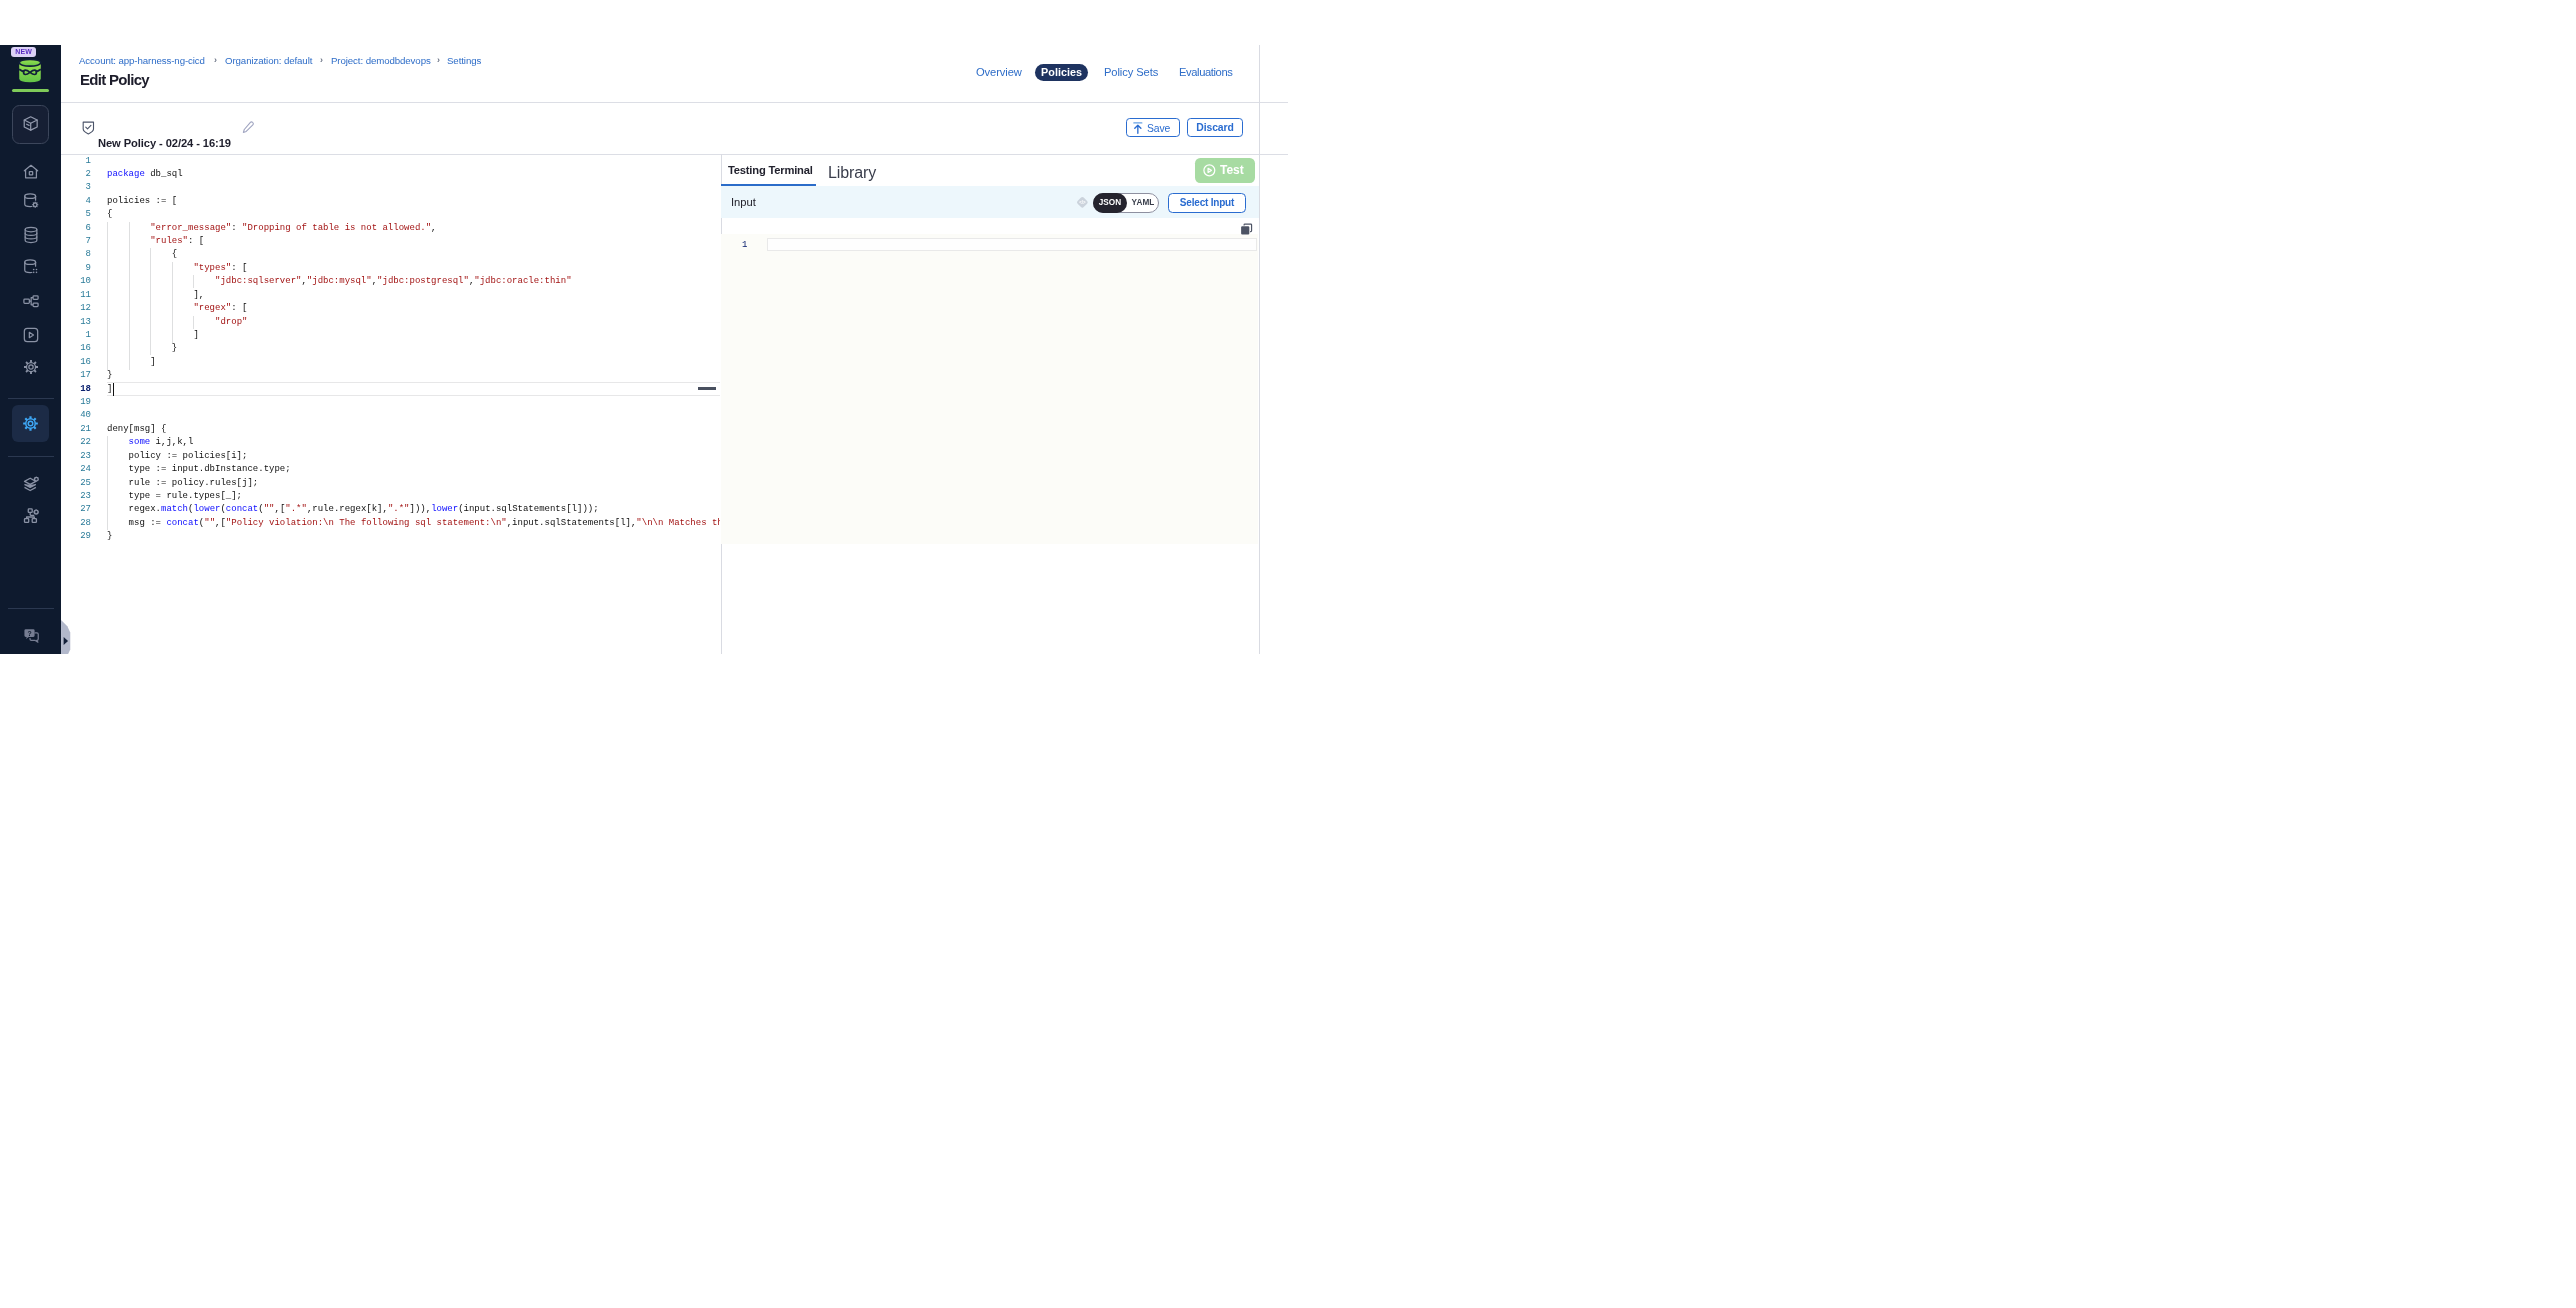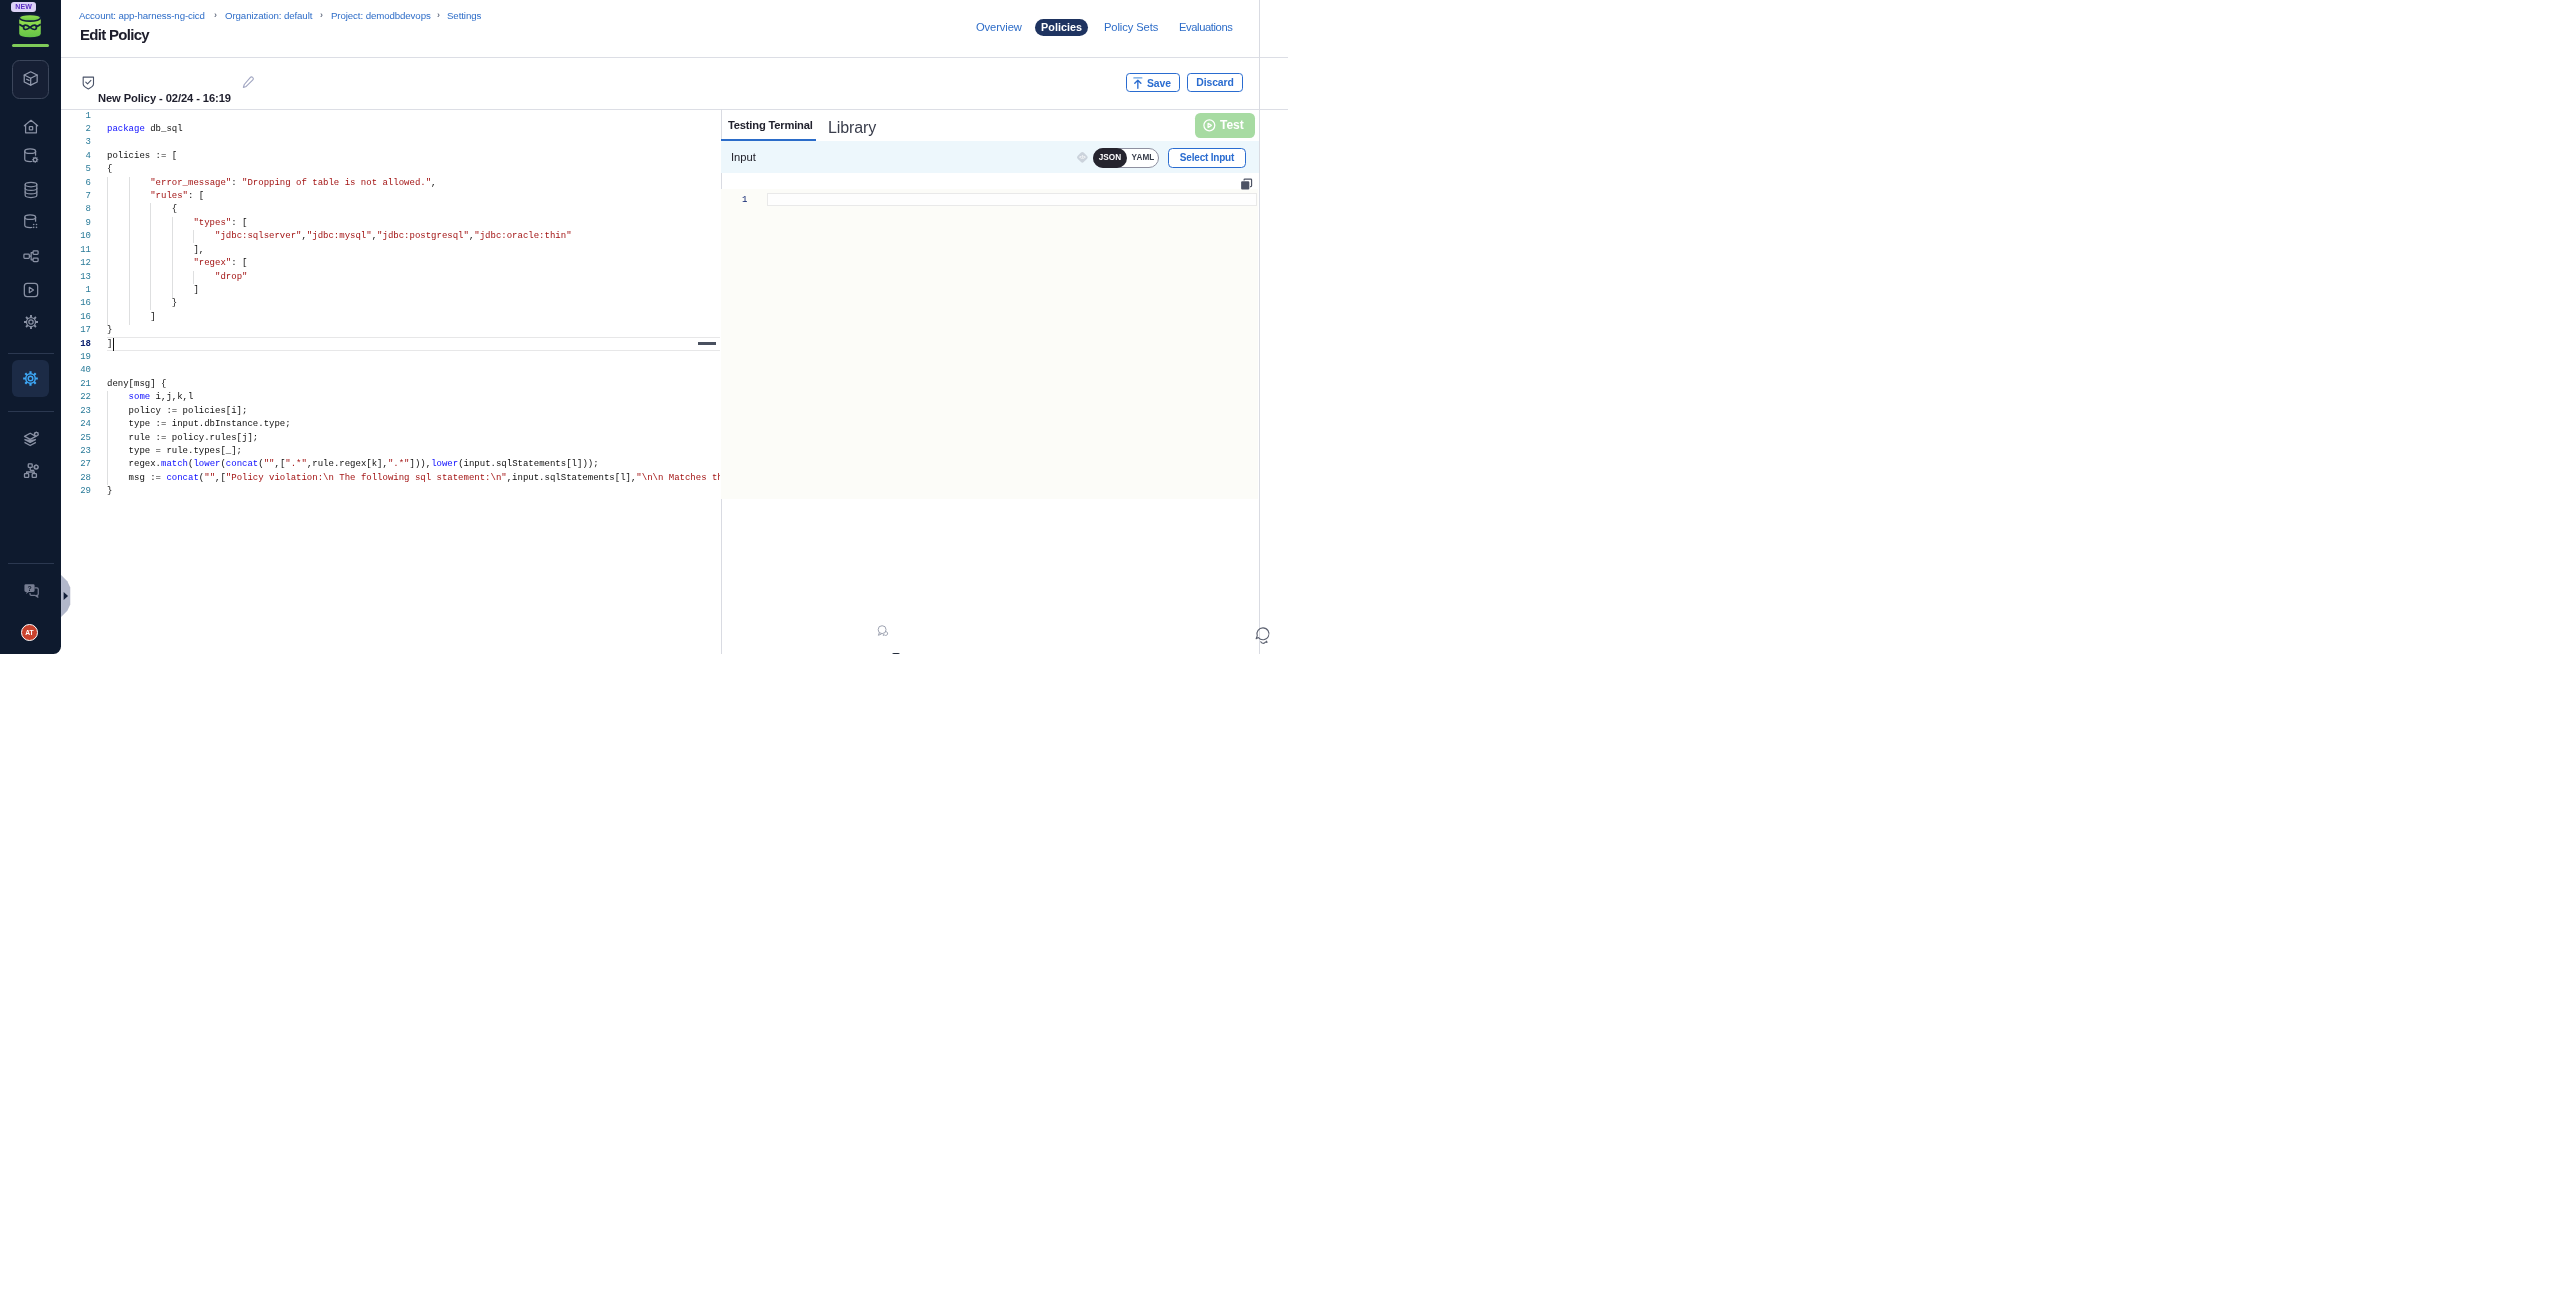--- a/index.html
+++ b/index.html
@@ -1,19 +1,19 @@
 <!DOCTYPE html>
 <html style="font-size:12px"><head>
 <meta charset="utf-8">
 <style>
   * { margin:0; padding:0; box-sizing:border-box; }
   html,body { width:1288px; height:654px; overflow:hidden; background:#fff;
     font-family:"Liberation Sans", sans-serif; }
   .abs { position:absolute; }
-  #page { position:relative; width:1288px; height:654px; }
+  #page { position:relative; width:1288px; height:654px;margin-top:45px; }
   
   #sidebar { position:absolute; left:0; top:0; width:61px; height:654px;
     background:#0e1a2e; border-radius:0 0 7.5px 0; }
   .sdiv { position:absolute; left:7.5px; width:46px; height:0.7px; background:#2b3850; }
   .icn { position:absolute; left:21px; }
   
   .crumb { position:absolute; top:9.7px; font-size:9.7px; color:#2e6dc8; letter-spacing:-0.1px; }
   .chev { color:#6d7587; font-size:9px; font-weight:700; }
   .navitem { position:absolute; top:21px; font-size:11.2px; color:#2e6dc8; letter-spacing:-0.1px;text-align:right; }
   
@@ -164,21 +164,21 @@
     <div class="abs" style="left:98px;top:92px;font-size:11.2px;font-weight:700;color:#1e1e2c;letter-spacing:-0.1px">New Policy - 02/24 - 16:19</div>
     <svg class="abs" style="left:242px;top:76px" width="12" height="12.7" viewBox="0 0 16 17" fill="none" stroke="#a0a5c1" stroke-width="1.5" stroke-linejoin="round" stroke-linecap="round">
       <path d="M11.2 1.8 a2 2 0 0 1 2.9 0 l0.4 0.4 a2 2 0 0 1 0 2.9 L5.6 14 1.8 15.2 3 11.4 Z"></path>
     </svg>
 
     <div class="abs" style="left:1126px;top:73px;width:54px;height:18.6px;border:1.2px solid #2a6cd0;border-radius:3.7px;background:#fff"></div>
     <svg class="abs" style="left:1133px;top:77px" width="9.7" height="12" viewBox="0 0 13 16" fill="none" stroke="#2a6cd0" stroke-width="1.8" stroke-linecap="round" stroke-linejoin="round">
       <path d="M1.2 1.2 H11.8" stroke="#66a1e3"></path>
       <path d="M6.5 15 V4.6 M2.4 8.4 6.5 4.3 10.6 8.4"></path>
     </svg>
-    <div class="abs" style="left:1147px;top:78px;font-size:10.4px;font-weight:700;color:#2a6cd0;letter-spacing:-0.1px">Save</div>
+    <div class="abs" style="left:1147px;top:78px;font-size:10.4px;font-weight:400;color:#2a6cd0;letter-spacing:-0.1px">Save</div>
     <div class="abs" style="left:1187px;top:73px;width:56px;height:18.6px;border:1.2px solid #2a6cd0;border-radius:3.7px;background:#fff;
       color:#2a6cd0;font-size:10.4px;font-weight:700;text-align:center;line-height:17px;letter-spacing:-0.1px">Discard</div>
     <div class="abs" style="left:61px;top:109px;width:1227px;height:0.7px;background:#dcdee5"></div>
   </div>
 
   <div id="editor">
     <div class="ln" style="top:110px">1</div>
       <div class="ln" style="top:123px">2</div>
     <div class="ln" style="top:136px">3</div>
       <div class="ln" style="top:150px">4</div>

